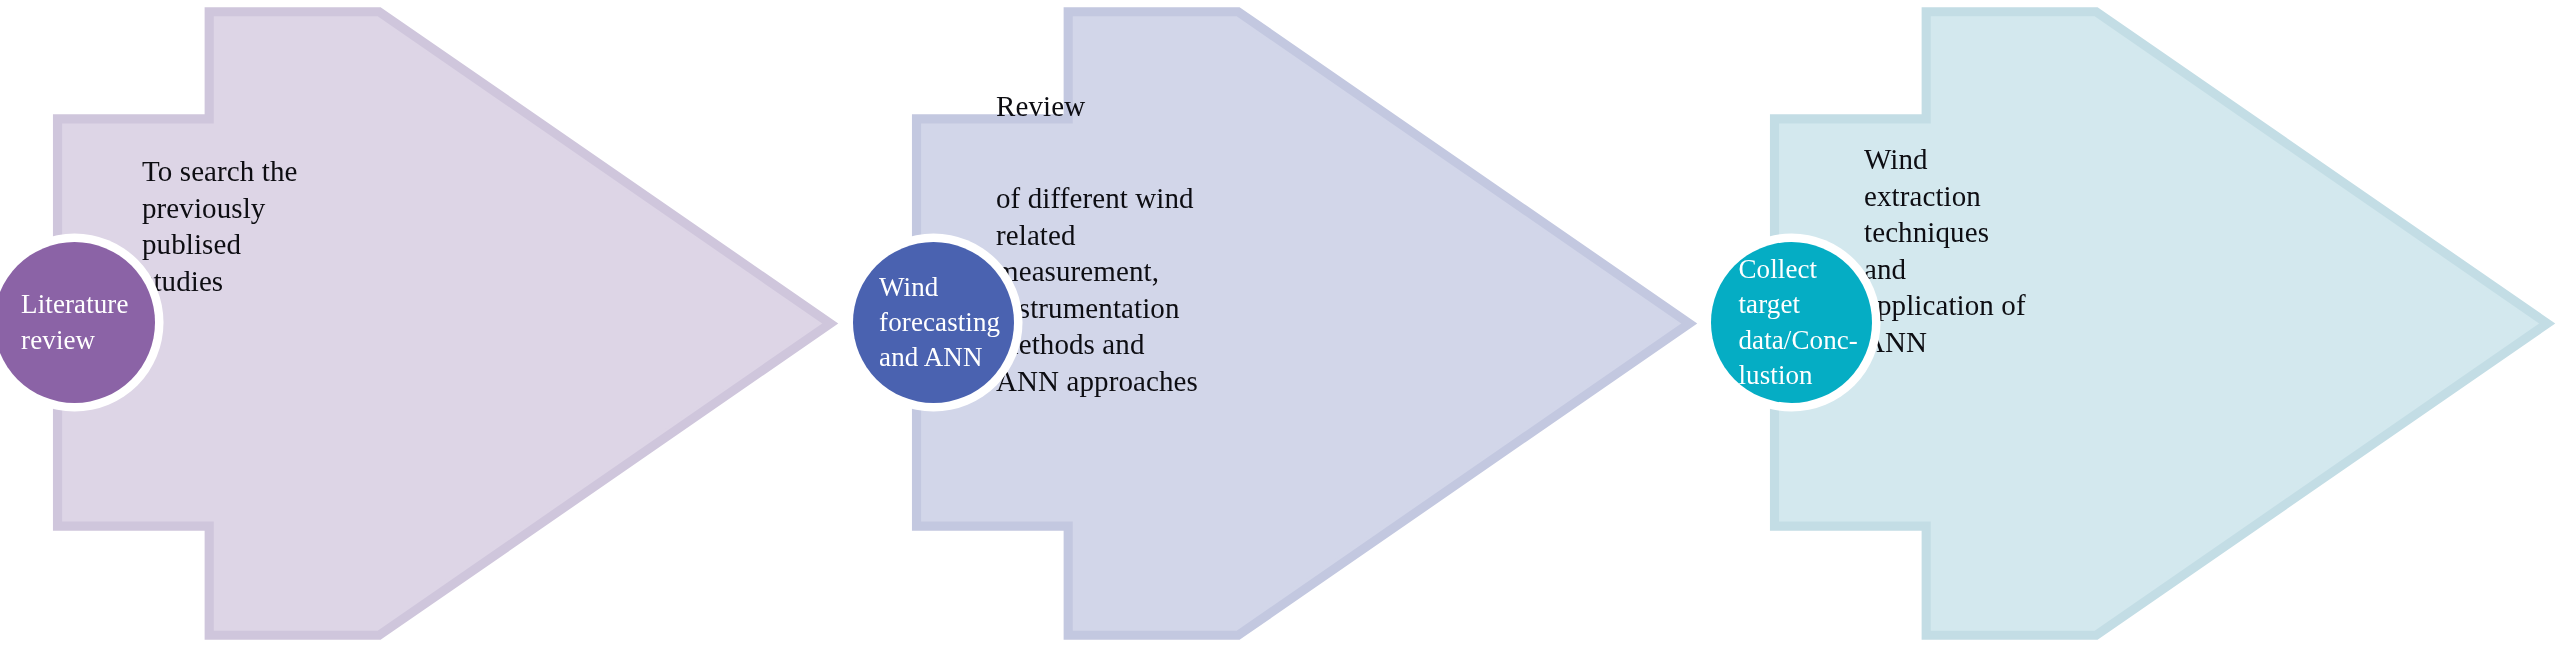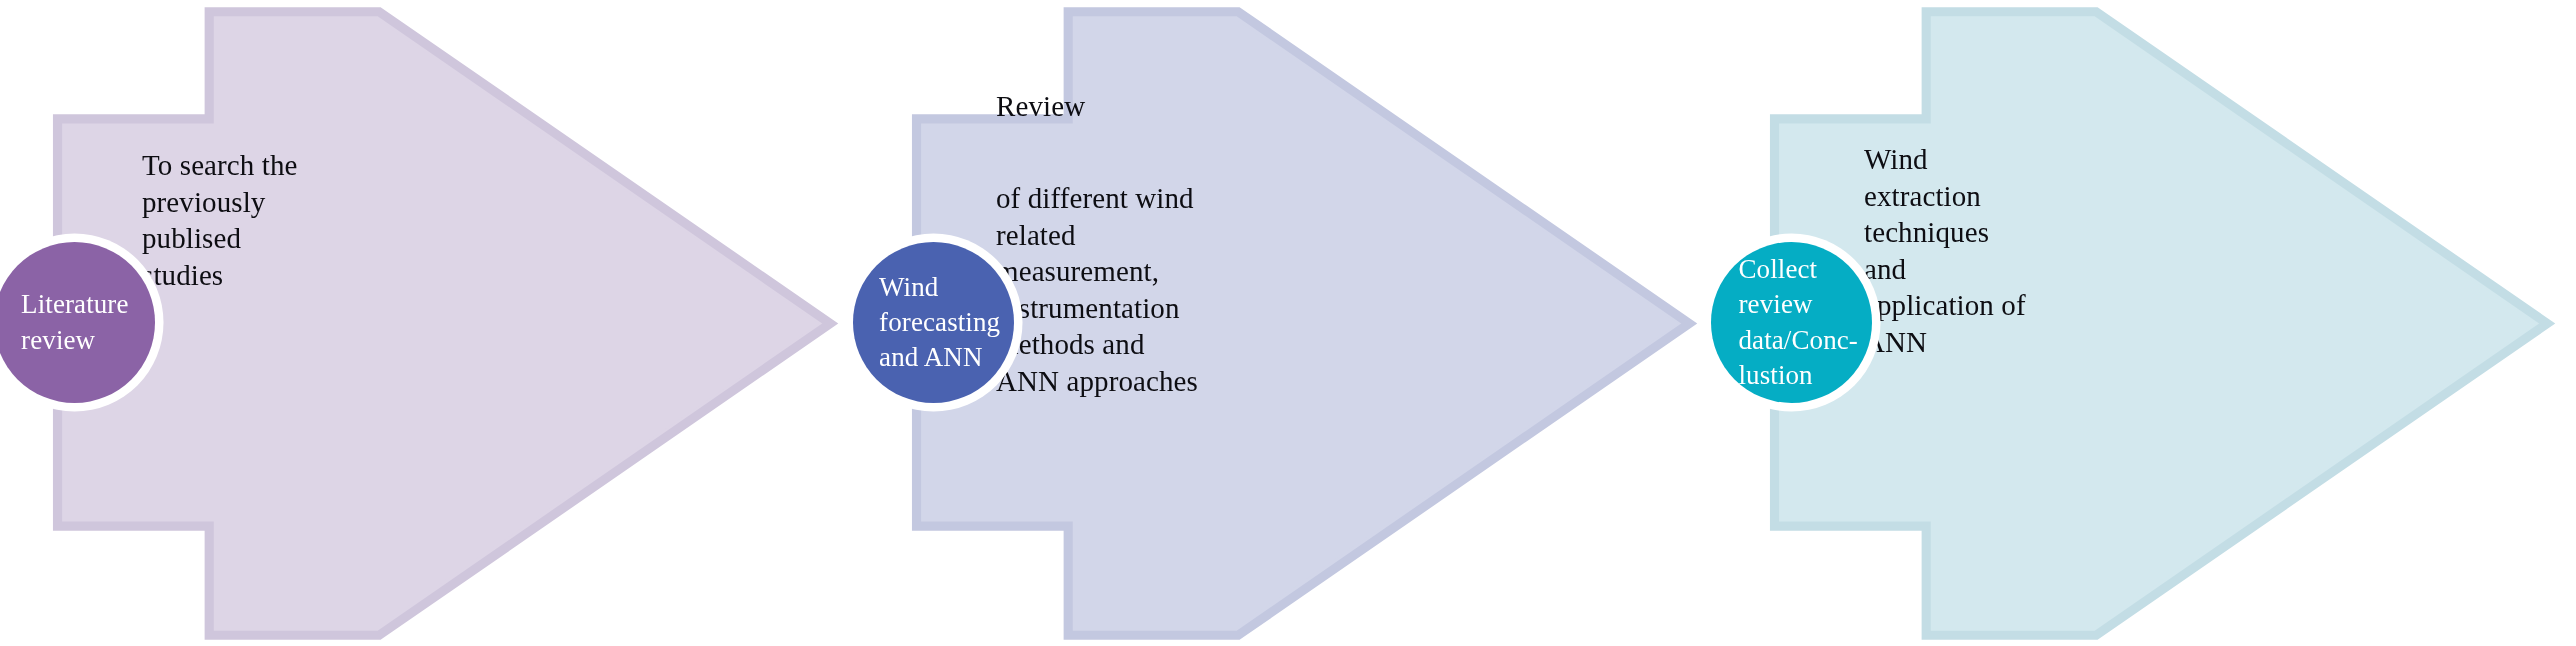--- a/index.html
+++ b/index.html
@@ -74,21 +74,21 @@
     line-height: 1.26;
     white-space: pre-line;
     letter-spacing: 0.1px;
   }
   .arrow-text .lead {
     display: block;
     margin-bottom: 19.6px;
   }
   .at-1 {
     left: 142px;
-    top: 74px;
+    top: 80px;
     width: 216px;
   }
   .at-2 {
     left: 137px;
     top: 51px;
     width: 229px;
   }
   .at-3 {
     left: 147px;
     top: 68px;
@@ -147,21 +147,21 @@
 
   <div class="stage stage-3">
     <svg class="arrow-svg" viewBox="0 0 1314 990" preserveAspectRatio="none">
       <polygon points="88,182 320,182 320,18 580,18 1270,495 580,972 320,972 320,805 88,805" fill="#D3E8EE"></polygon>
       <polygon points="88,182 320,182 320,18 580,18 1270,495 580,972 320,972 320,805 88,805" fill="none" stroke="#C3DDE5" stroke-width="14"></polygon>
       <polygon points="98,192 330,192 330,30 576,30 1253,495 576,960 330,960 330,795 98,795" fill="#D3E8EE"></polygon>
     </svg>
 
     <div class="badge badge-3" style="background:#05ADC4;">
       <span class="badge-label">Collect
-review
+target
 data/Conc-
 lustion</span>
     </div>
 
     <div class="arrow-text at-3">
       
       <span>Wind
 extraction
 techniques
 and

